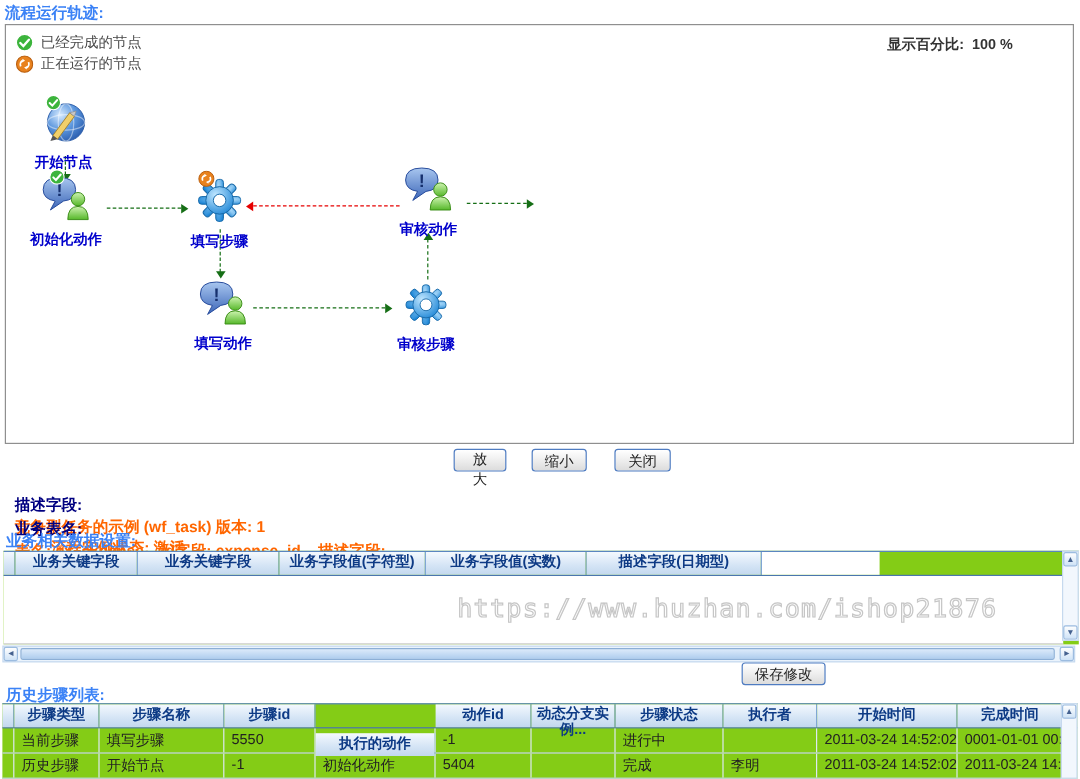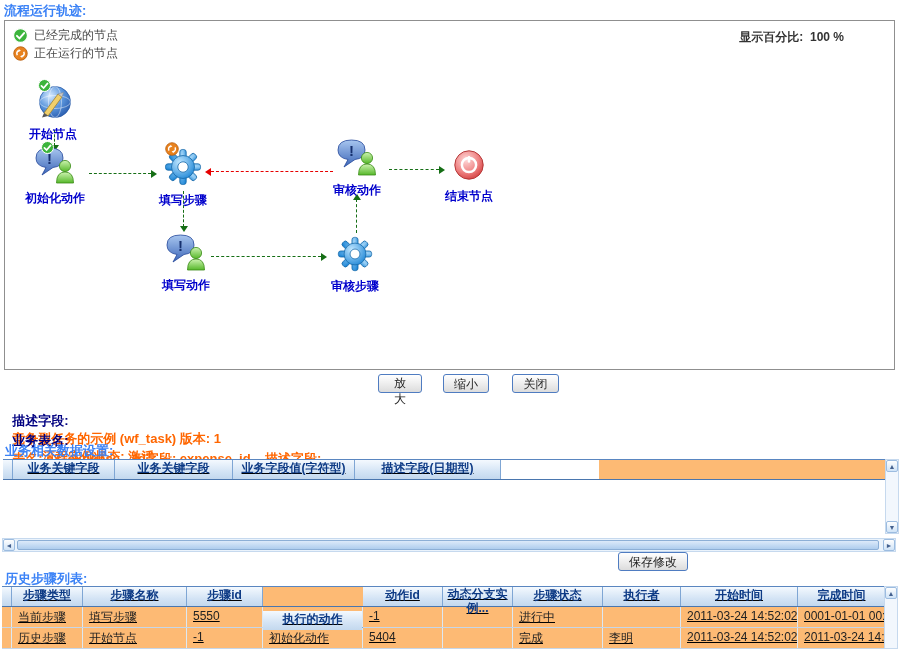--- a/index.html
+++ b/index.html
@@ -29,21 +29,21 @@
   .xpbtn{position:absolute;height:19px;font-size:12px;color:#222;
     background:linear-gradient(#ffffff,#f0f0f0 45%,#dcdcdc);
     border:1px solid #4f7cc1;border-radius:3px;padding:0 10px;line-height:16px;cursor:default;
     font-family:"Liberation Sans","DejaVu Sans",sans-serif;}
   
   .info-line{position:absolute;left:5px;font-size:13px;font-weight:bold;white-space:pre;}
   .navy{color:#000080;}
   .orange{color:#ff6600;}
   .gap30{margin-left:30px;}
   
-  .grid{position:absolute;left:3px;background:#fdba74;text-decoration:underline;}
+  .grid{position:absolute;left:3px;background:#84cc16;}
   .hdr-row{display:flex;height:19px;border-top:1px solid #5a86c0;border-bottom:1px solid #4a76ae;}
   .hdr-cell{box-sizing:border-box;height:100%;background:linear-gradient(#f4f9fe,#d4e4f5 60%,#c3d8ee);
     border-right:1px solid #7fa6d4;font-size:12px;font-weight:bold;color:#0d3a85;
     text-align:center;line-height:17px;white-space:nowrap;overflow:visible;}
   .hdr-cell.filler{background:#fff;border-right:none;}
   .hdr-cell.wrap{white-space:normal;line-height:14px;z-index:2;}
   .body-row{display:flex;height:20px;border-bottom:1px solid #c6d6e8;}
   .body-cell{box-sizing:border-box;height:100%;border-right:1px solid #dde8f2;font-size:12px;color:#222;
     padding:2px 4px 0 6px;white-space:nowrap;overflow:hidden;}
   .biz-body{position:relative;height:56px;background:#fff;border-bottom:1px solid #cfcfcf;}
@@ -187,30 +187,20 @@
       <svg width="44" height="40" viewBox="0 0 44 40">
         <path d="M3 13 Q3 3 16.5 3 Q30 3 30 13 Q30 21.5 20 22.5 L9 30 L13 22.5 Q3 21 3 13 Z" fill="url(#gBubble)" stroke="#24489a" stroke-width="0.8"></path>
         <text x="16.5" y="18.5" text-anchor="middle" font-size="15" font-weight="bold" fill="#16306e">!</text>
         <circle cx="32" cy="21" r="5.6" fill="url(#gPerson)" stroke="#3a8c16" stroke-width="0.8"></circle>
         <path d="M23.5 38 Q23.5 27 32 27 Q40.5 27 40.5 38 Z" fill="url(#gPerson)" stroke="#3a8c16" stroke-width="0.8"></path>
       </svg>
     </span>
     <div class="nlabel">审核动作</div>
   </div>
 
-  <div class="node" style="left:428px;top:126px;">
-    <span class="nicon">
-      <svg width="36" height="36" viewBox="0 0 38 36">
-        <circle cx="19" cy="18" r="15" fill="url(#gEnd)" stroke="#b23333" stroke-width="1"></circle>
-        <circle cx="19" cy="18" r="7.5" fill="none" stroke="#ffffff" stroke-width="2.6"></circle>
-        <rect x="17.6" y="8.5" width="2.8" height="7" rx="1.2" fill="#ffffff"></rect>
-      </svg>
-    </span>
-    <div class="nlabel">结束节点</div>
-  </div>
 
   <div class="node" style="left:145px;top:211px;">
     <span class="nicon">
       <svg width="44" height="40" viewBox="0 0 44 40">
         <path d="M3 13 Q3 3 16.5 3 Q30 3 30 13 Q30 21.5 20 22.5 L9 30 L13 22.5 Q3 21 3 13 Z" fill="url(#gBubble)" stroke="#24489a" stroke-width="0.8"></path>
         <text x="16.5" y="18.5" text-anchor="middle" font-size="15" font-weight="bold" fill="#16306e">!</text>
         <circle cx="32" cy="21" r="5.6" fill="url(#gPerson)" stroke="#3a8c16" stroke-width="0.8"></circle>
         <path d="M23.5 38 Q23.5 27 32 27 Q40.5 27 40.5 38 Z" fill="url(#gPerson)" stroke="#3a8c16" stroke-width="0.8"></path>
       </svg>
     </span>
@@ -249,22 +239,26 @@
 </div>
 
 <div class="sec-title" style="left:5px;top:442px;">业务相关数据设置:</div>
 
 <div class="grid" style="top:459px;width:896px;">
   <div class="hdr-row">
     <div class="hdr-cell" style="width:10px;"></div>
     <div class="hdr-cell" style="width:102px;">业务关键字段</div>
     <div class="hdr-cell" style="width:118px;">业务关键字段</div>
     <div class="hdr-cell" style="width:122px;">业务字段值(字符型)</div>
+    <div class="hdr-cell" style="width:134px;">业务字段值(实数)</div>
     <div class="hdr-cell" style="width:146px;">描述字段(日期型)</div>
     <div class="hdr-cell filler" style="width:98px;"></div>
+  </div>
+  <div class="biz-body" style="width:883px;">
+    <div id="watermark">https://www.huzhan.com/ishop21876</div>
   </div>
   <div class="sb-v" style="right:0;top:0;height:75px;">
     <div class="sb-btn" style="left:0;top:0;">▲</div>
     <div class="sb-btn" style="left:0;bottom:0;">▼</div>
   </div>
 </div>
 
 <div class="sb-h" style="left:2px;top:538px;width:894px;">
   <div class="sb-btn" style="left:0;top:0;">◄</div>
   <div class="sb-thumb-h" style="width:862px;"></div>

